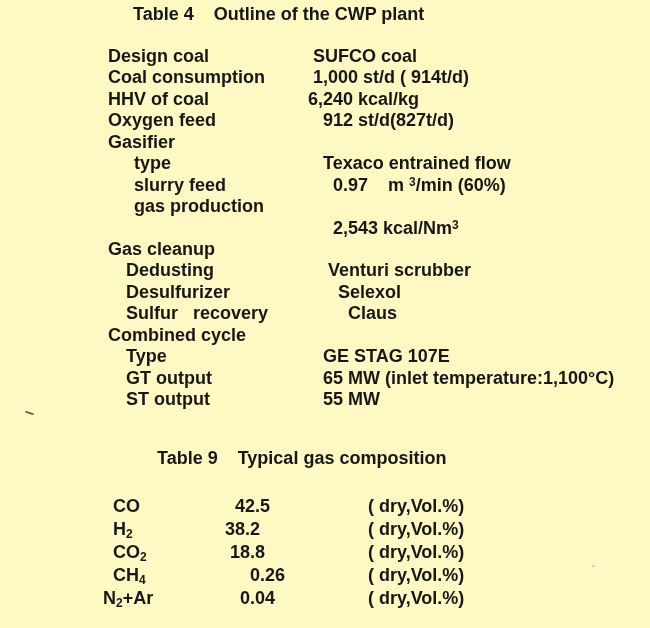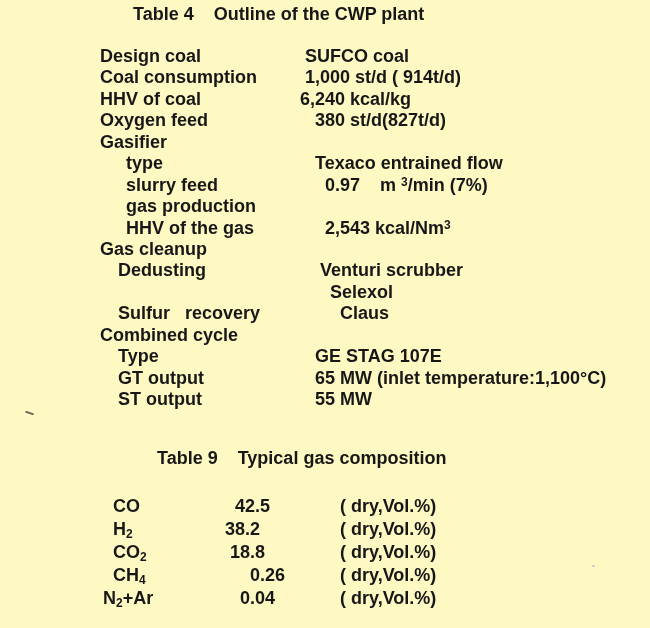--- a/index.html
+++ b/index.html
@@ -5,36 +5,36 @@
   html,body{margin:0;padding:0;background:#e8e8e8;}
   .page{
     position:relative;width:650px;height:628px;background:#fef9c3;
     font-family:Liberation Sans, sans-serif;
     font-weight:700;color:#171717;overflow:hidden;
   }
   .caption{position:absolute;font-size:18px;line-height:22px;white-space:pre;}
   .t4-caption{left:133px;top:3px;}
   .t5-caption{left:157px;top:447px;}
 
-  .t4{position:absolute;left:4px;top:46px;width:592px;font-size:18px;}
+  .t4{position:absolute;left:12px;top:46px;width:592px;font-size:18px;}
   .t4 .row{position:relative;height:21.45px;line-height:21.45px;}
   .t4 .lbl{position:absolute;white-space:pre;}
   .lvl0{left:96px;}
   .lvl1{left:114px;}
   .lvl2{left:122px;}
   .t4 .val{position:absolute;left:296px;white-space:pre;}
 
   sup{font-size:12px;vertical-align:5px;line-height:0;}
   sub{font-size:12px;vertical-align:-3px;line-height:0;}
 
   .t5{position:absolute;left:0;top:495px;width:650px;font-size:18px;}
   .t5 .row{position:relative;height:23px;line-height:23px;}
   .t5 .sp{position:absolute;left:103px;white-space:pre;}
   .t5 .num{position:absolute;left:225px;white-space:pre;}
-  .t5 .unit{position:absolute;left:340px;white-space:pre;}
+  .t5 .unit{position:absolute;left:368px;white-space:pre;}
 
   .artifact{
     position:absolute;left:25px;top:412px;width:9px;height:2px;
     background:#3f3f3f;transform:rotate(18deg);border-radius:1px;opacity:.8;
   }
   .speck{position:absolute;left:592px;top:565px;width:3px;height:2px;background:#c7c7c7;border-radius:1px;}
 </style>
 </head>
 <body>
 
@@ -50,48 +50,48 @@
     <div class="row">
       <span class="lbl lvl0">Coal consumption</span>
       <span class="val"><span> 1,000 st/d ( 914t/d)</span></span>
     </div>
     <div class="row">
       <span class="lbl lvl0">HHV of coal</span>
       <span class="val"><span>6,240 kcal/kg</span></span>
     </div>
     <div class="row">
       <span class="lbl lvl0">Oxygen feed</span>
-      <span class="val"><span>   380 st/d(827t/d)</span></span>
+      <span class="val"><span>   912 st/d(827t/d)</span></span>
     </div>
     <div class="row">
       <span class="lbl lvl0">Gasifier</span>
     </div>
     <div class="row">
       <span class="lbl lvl2">type</span>
       <span class="val"><span>   Texaco entrained flow</span></span>
     </div>
     <div class="row">
       <span class="lbl lvl2">slurry feed</span>
-      <span class="val"><span>     0.97    m </span><sup>3</sup><span>/min (7%)</span></span>
+      <span class="val"><span>     0.97    m </span><sup>3</sup><span>/min (60%)</span></span>
     </div>
     <div class="row">
       <span class="lbl lvl2">gas production</span>
     </div>
     <div class="row">
-      <span class="lbl lvl2">HHV of the gas</span>
       <span class="val"><span>     2,543 kcal/Nm</span><sup>3</sup></span>
     </div>
     <div class="row">
       <span class="lbl lvl0">Gas cleanup</span>
     </div>
     <div class="row">
       <span class="lbl lvl1">Dedusting</span>
       <span class="val"><span>    Venturi scrubber</span></span>
     </div>
     <div class="row">
+      <span class="lbl lvl1">Desulfurizer</span>
       <span class="val"><span>      Selexol</span></span>
     </div>
     <div class="row">
       <span class="lbl lvl1">Sulfur   recovery</span>
       <span class="val"><span>        Claus</span></span>
     </div>
     <div class="row">
       <span class="lbl lvl0">Combined cycle</span>
     </div>
     <div class="row">

